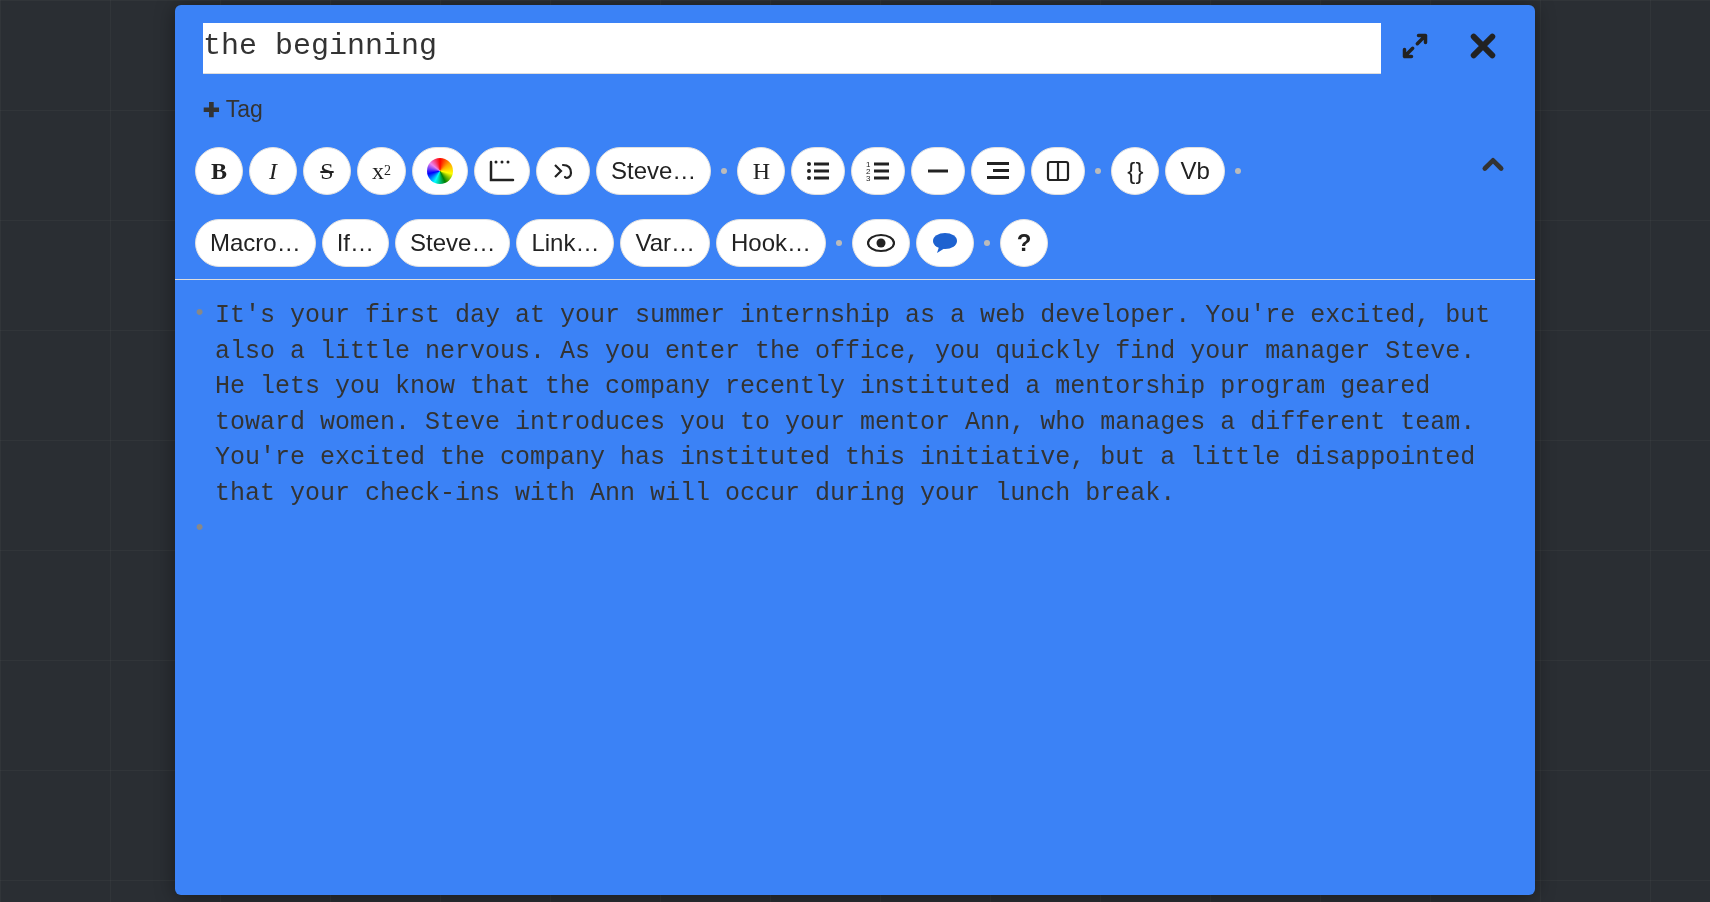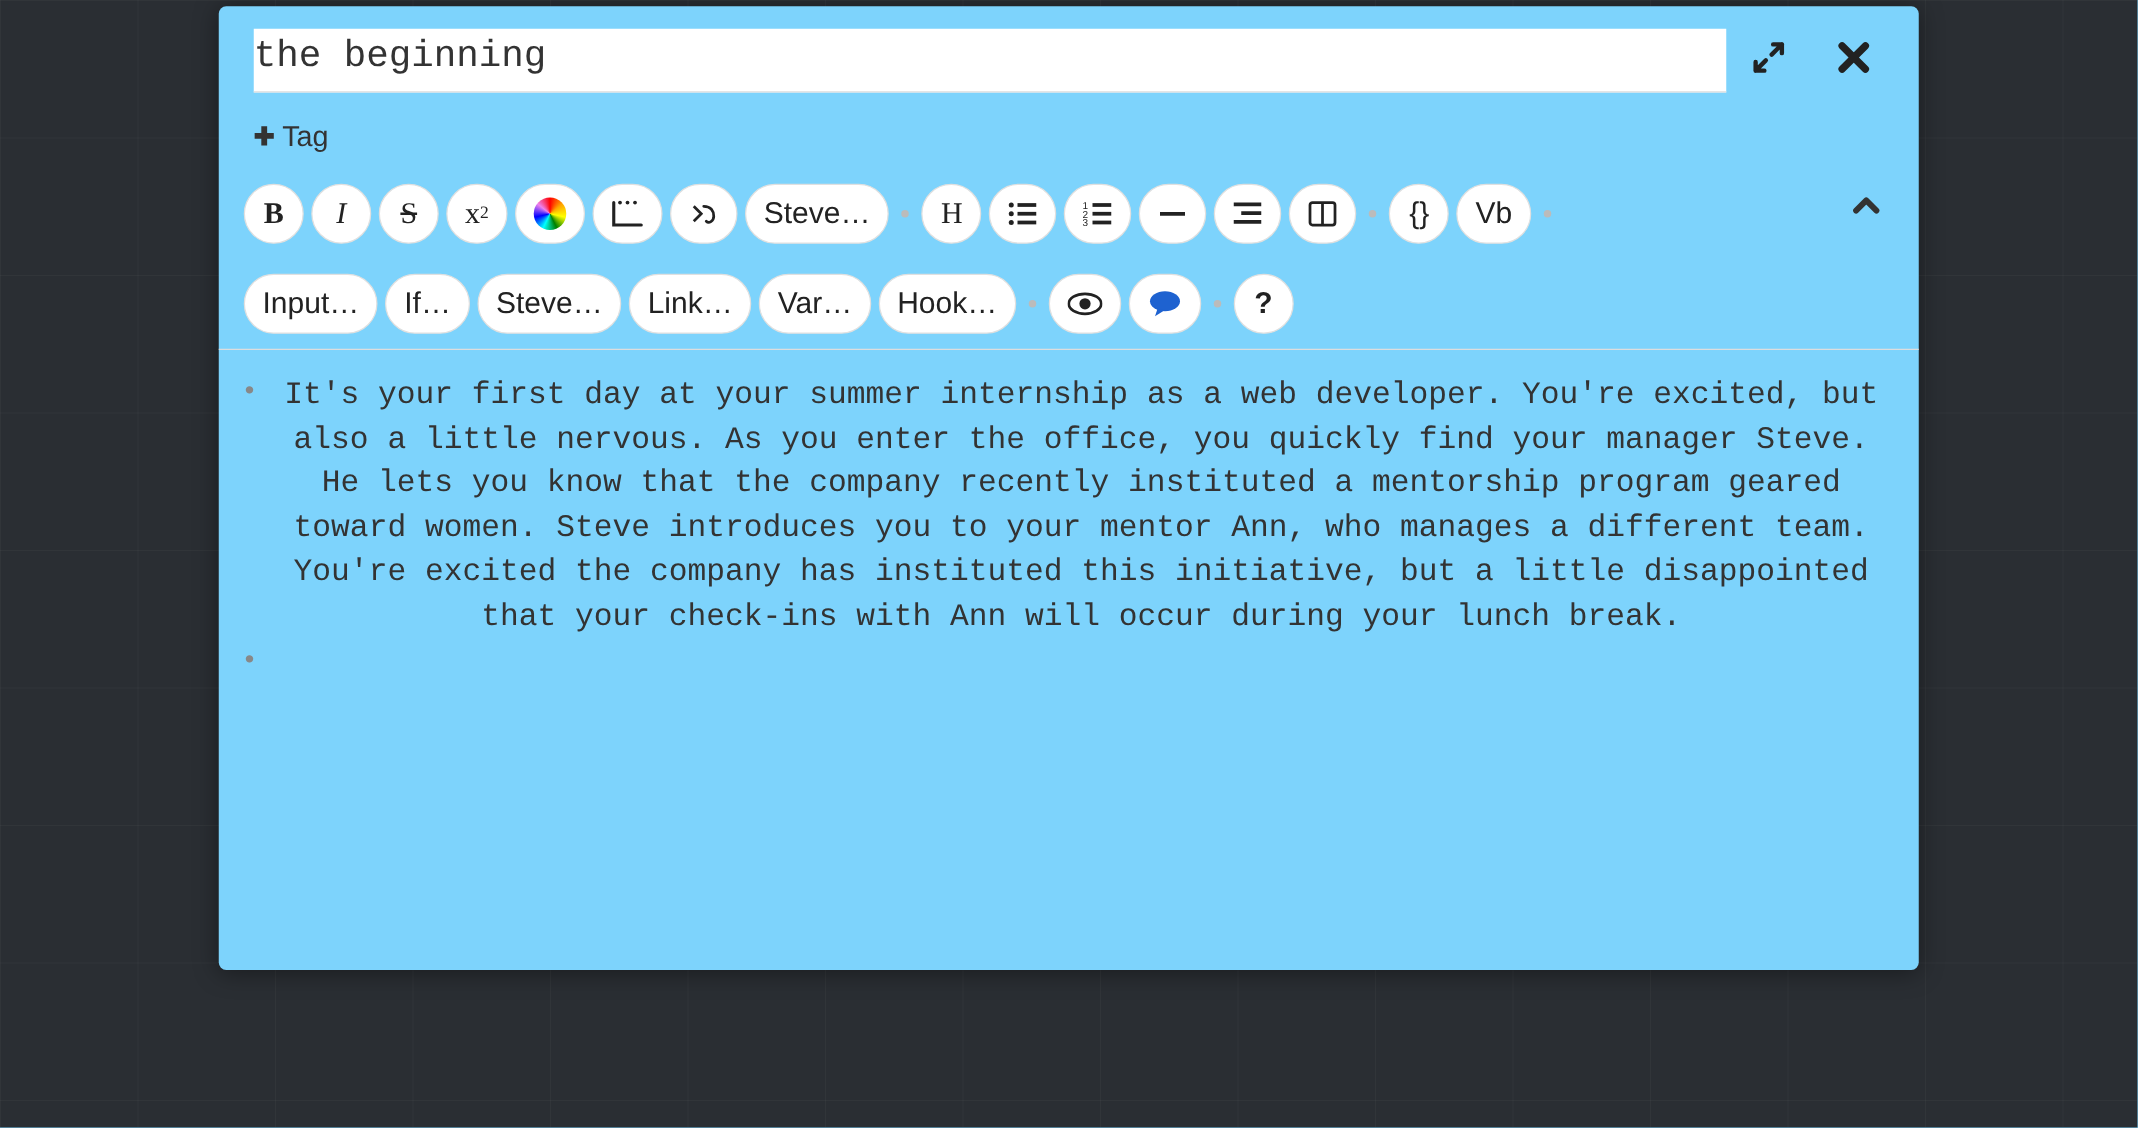--- a/index.html
+++ b/index.html
@@ -17,22 +17,22 @@
     background-image:
       linear-gradient(to right, rgba(255,255,255,0.03) 1px, transparent 1px),
       linear-gradient(to bottom, rgba(255,255,255,0.03) 1px, transparent 1px);
     background-size: 110px 110px;
   }
   .editor-panel {
     position: absolute;
     left: 175px;
     top: 5px;
     width: 1360px;
-    height: 771px;
-    background: #7dd3fc;
+    height: 890px;
+    background: #3b82f6;
     border-radius: 6px;
     box-shadow: 0 2px 20px rgba(0,0,0,0.4);
     display: flex;
     flex-direction: column;
   }
   .title-row {
     display: flex;
     align-items: center;
     padding: 18px 28px 8px 28px;
     gap: 20px;
@@ -131,21 +131,20 @@
     overflow-y: auto;
   }
   .content-area ul {
     list-style: none;
     padding-left: 0;
   }
   .content-area li {
     position: relative;
     padding-left: 32px;
     margin-bottom: 2px;
-    text-align: center;
   }
   .content-area li::before {
     content: "•";
     position: absolute;
     left: 10px;
     color: #888;
     font-size: 22px;
   }
 </style>
 </head>
@@ -256,21 +255,21 @@
     <div class="sep"></div>
 
     <div class="collapse-caret">
       <svg width="28" height="28" viewBox="0 0 24 24" fill="none" stroke="#333" stroke-width="4" stroke-linecap="round" stroke-linejoin="round">
         <polyline points="5 15 12 8 19 15"></polyline>
       </svg>
     </div>
 
     <div style="flex-basis:100%;height:0"></div>
 
-    <div class="tool sans">Input…</div>
+    <div class="tool sans">Macro…</div>
     <div class="tool sans">If…</div>
     <div class="tool sans">Steve…</div>
     <div class="tool sans">Link…</div>
     <div class="tool sans">Var…</div>
     <div class="tool sans">Hook…</div>
     <div class="sep"></div>
     <div class="tool">
       <svg width="28" height="20" viewBox="0 0 28 20" fill="currentColor">
         <ellipse cx="14" cy="10" rx="13" ry="8" fill="none" stroke="currentColor" stroke-width="2.2"></ellipse>
         <circle cx="14" cy="10" r="4.5"></circle>

